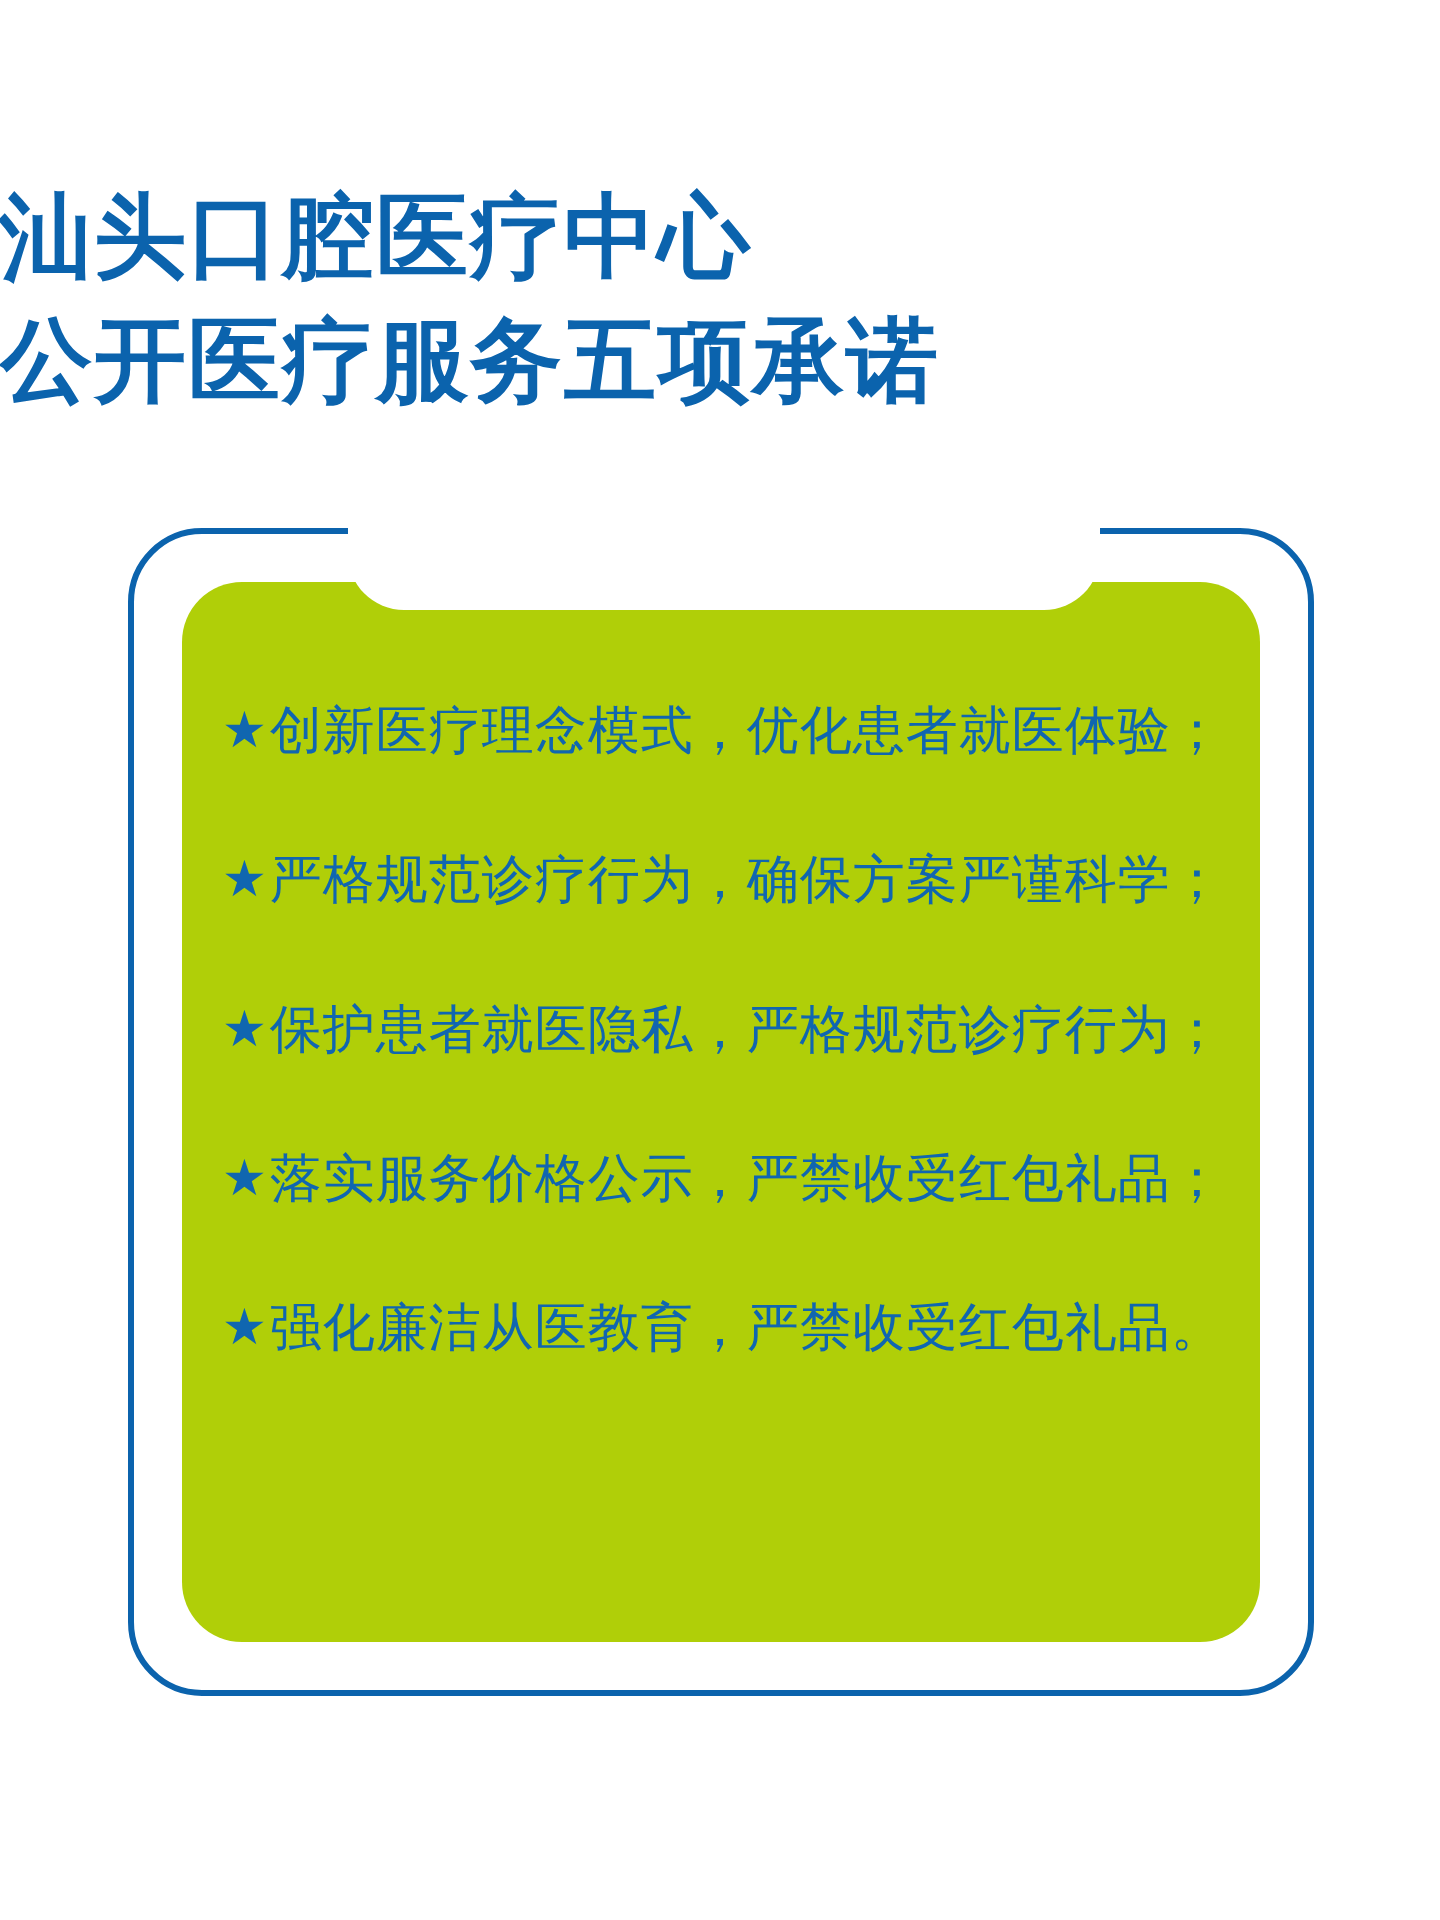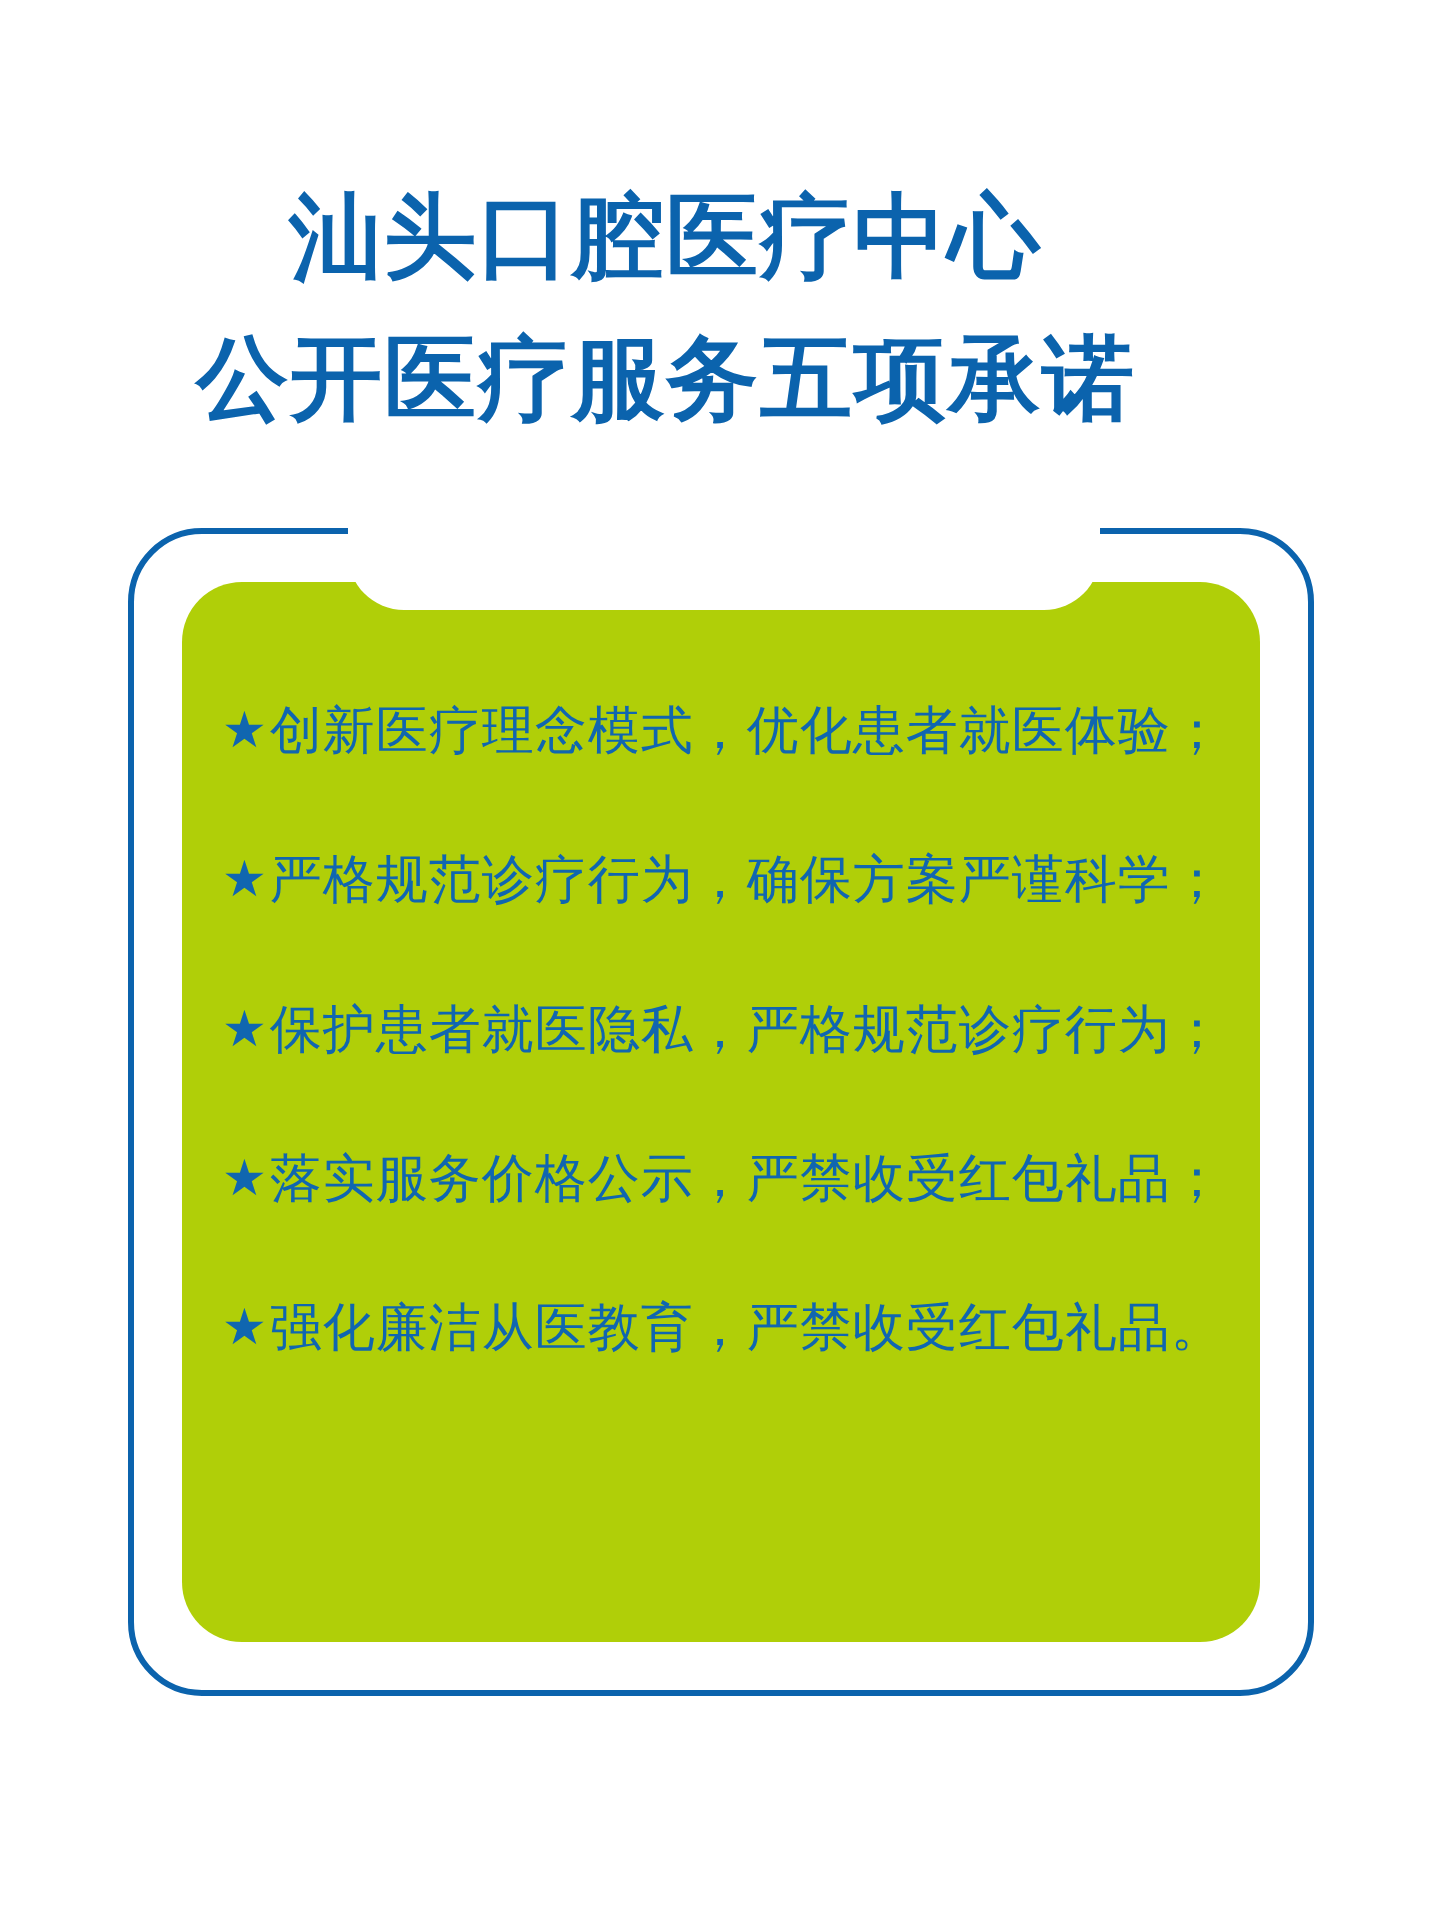--- a/index.html
+++ b/index.html
@@ -54,35 +54,35 @@
     width:752px; height:92px;
     background:#ffffff;
     z-index:4;
   }
 
   
   .heading{
     position:absolute;
     left:0; top:180px;
     width:1332px;
-    text-align:center;
+    text-align:left;
     z-index:6;
     color:var(--blue,#0b63ad);
     font-weight:700;
     letter-spacing:2px;
     line-height:1.24;
     font-family:"DejaVu Sans","Liberation Sans",sans-serif;
   }
   .heading .hline{
     display:block;
     font-size:92px;
     font-weight:700;
     white-space:nowrap;
   }
-  .heading .hline + .hline{ margin-top:28px; }
+  .heading .hline + .hline{ margin-top:10px; }
 
   
   .list{
     position:absolute;
     left:182px; top:700px;
     width:1078px;
     z-index:7;
     padding:0 40px;
   }
   .item{

